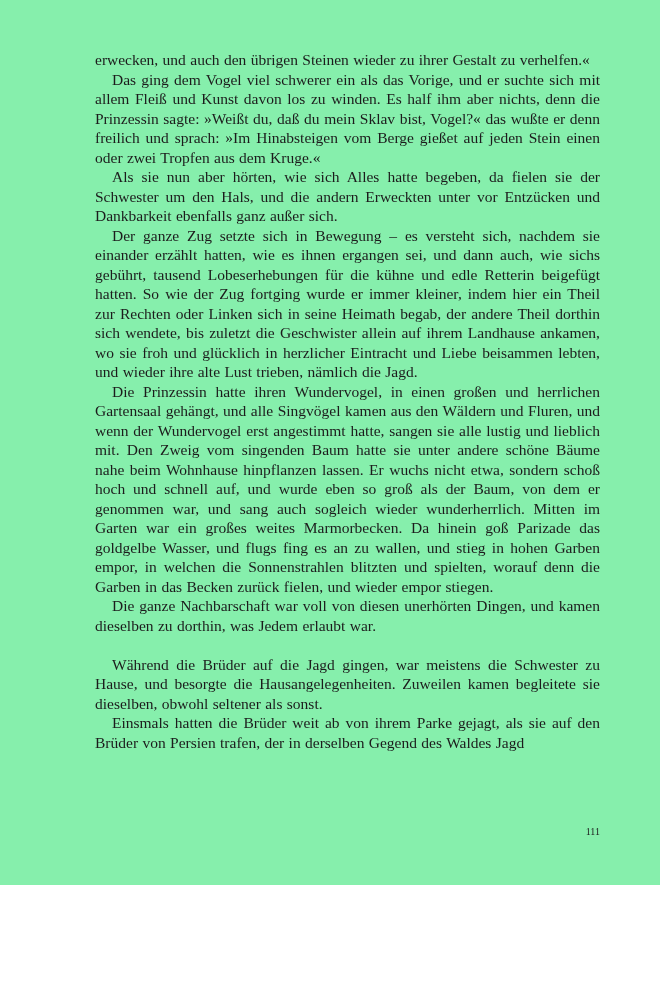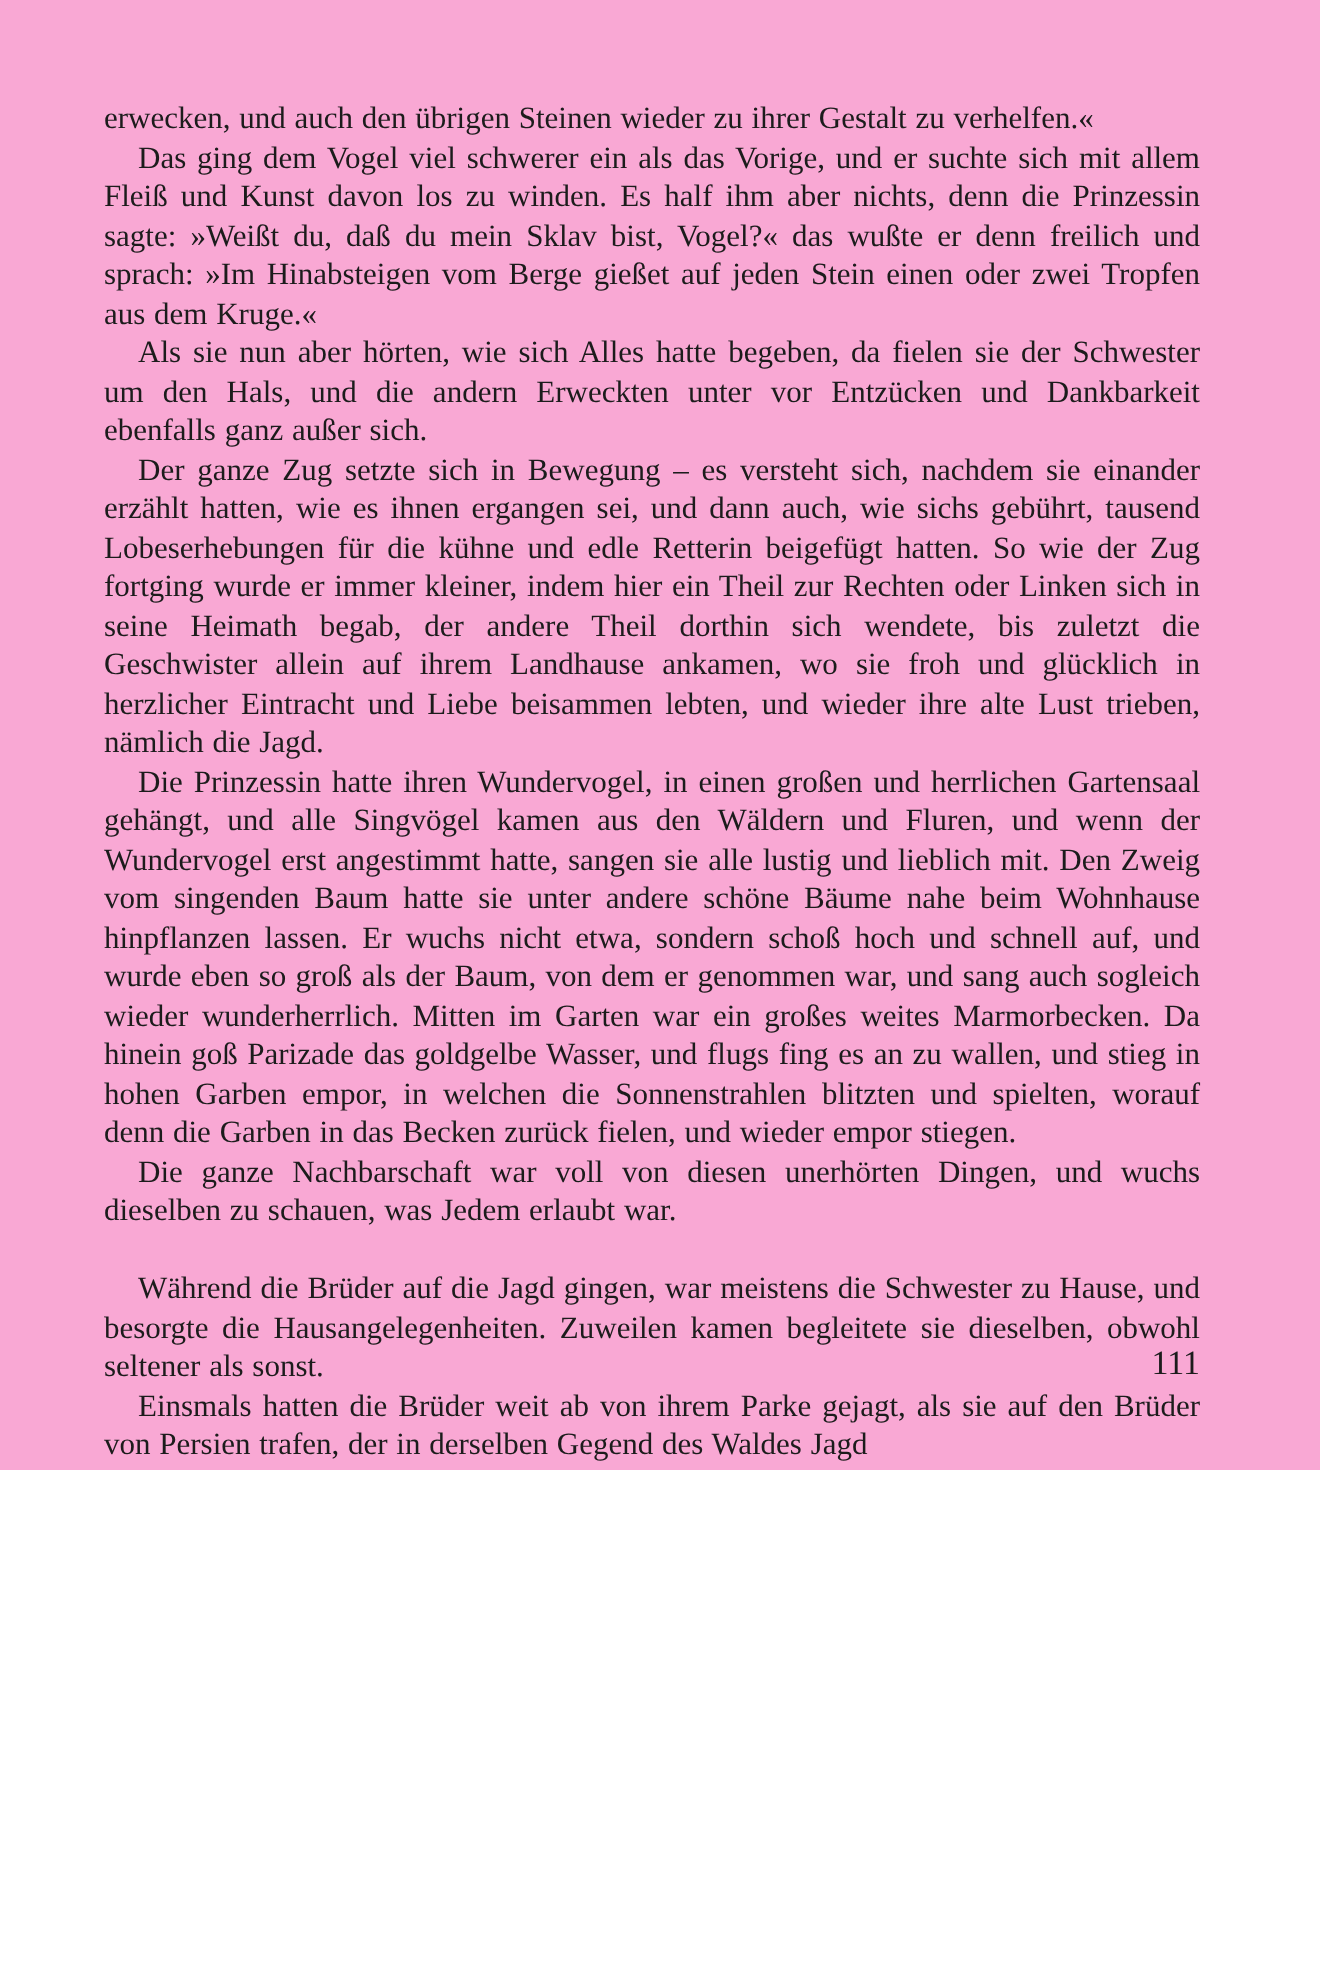--- a/index.html
+++ b/index.html
@@ -3,24 +3,24 @@
 <meta charset="utf-8">
 <style>
   html, body {
     margin: 0;
     padding: 0;
     background: #ffffff;
   }
   .page {
     position: relative;
     width: 660px;
-    height: 735px;
+    height: 885px;
     box-sizing: border-box;
-    background: #f9a8d4;
-    padding: 50px 60px 0 52px;
+    background: #86efac;
+    padding: 50px 60px 0 95px;
     font-family: "Liberation Serif", "DejaVu Serif", serif;
     font-size: 15.5px;
     line-height: 19.5px;
     color: #1c1c1c;
     overflow: hidden;
   }
   .text-block {
     text-align: justify;
   }
   .para {
@@ -31,34 +31,34 @@
   .para.no-indent {
     text-indent: 0;
   }
   .section-break {
     height: 19.5px;
   }
   .page-number {
     position: absolute;
     right: 60px;
     bottom: 44px;
-    font-size: 17px;
+    font-size: 10px;
     color: #1c1c1c;
     text-align: right;
   }
 </style>
 </head>
 <body>
 
 <div class="page">
   <div class="text-block">
     <p class="para no-indent">erwecken, und auch den übrigen Steinen wieder zu ihrer Gestalt zu verhelfen.«</p>
     <p class="para">Das ging dem Vogel viel schwerer ein als das Vorige, und er suchte sich mit allem Fleiß und Kunst davon los zu winden. Es half ihm aber nichts, denn die Prinzessin sagte: »Weißt du, daß du mein Sklav bist, Vogel?« das wußte er denn freilich und sprach: »Im Hinabsteigen vom Berge gießet auf jeden Stein einen oder zwei Tropfen aus dem Kruge.«</p>
     <p class="para">Als sie nun aber hörten, wie sich Alles hatte begeben, da fielen sie der Schwester um den Hals, und die andern Erweckten unter vor Entzücken und Dankbarkeit ebenfalls ganz außer sich.</p>
     <p class="para">Der ganze Zug setzte sich in Bewegung – es versteht sich, nachdem sie einander erzählt hatten, wie es ihnen ergangen sei, und dann auch, wie sichs gebührt, tausend Lobeserhebungen für die kühne und edle Retterin beigefügt hatten. So wie der Zug fortging wurde er immer kleiner, indem hier ein Theil zur Rechten oder Linken sich in seine Heimath begab, der andere Theil dorthin sich wendete, bis zuletzt die Geschwister allein auf ihrem Landhause ankamen, wo sie froh und glücklich in herzlicher Eintracht und Liebe beisammen lebten, und wieder ihre alte Lust trieben, nämlich die Jagd.</p>
     <p class="para">Die Prinzessin hatte ihren Wundervogel, in einen großen und herrlichen Gartensaal gehängt, und alle Singvögel kamen aus den Wäldern und Fluren, und wenn der Wundervogel erst angestimmt hatte, sangen sie alle lustig und lieblich mit. Den Zweig vom singenden Baum hatte sie unter andere schöne Bäume nahe beim Wohnhause hinpflanzen lassen. Er wuchs nicht etwa, sondern schoß hoch und schnell auf, und wurde eben so groß als der Baum, von dem er genommen war, und sang auch sogleich wieder wunderherrlich. Mitten im Garten war ein großes weites Marmorbecken. Da hinein goß Parizade das goldgelbe Wasser, und flugs fing es an zu wallen, und stieg in hohen Garben empor, in welchen die Sonnenstrahlen blitzten und spielten, worauf denn die Garben in das Becken zurück fielen, und wieder empor stiegen.</p>
-    <p class="para">Die ganze Nachbarschaft war voll von diesen unerhörten Dingen, und wuchs dieselben zu schauen, was Jedem erlaubt war.</p>
+    <p class="para">Die ganze Nachbarschaft war voll von diesen unerhörten Dingen, und kamen dieselben zu dorthin, was Jedem erlaubt war.</p>
     <div class="section-break"></div>
     <p class="para">Während die Brüder auf die Jagd gingen, war meistens die Schwester zu Hause, und besorgte die Hausangelegenheiten. Zuweilen kamen begleitete sie dieselben, obwohl seltener als sonst.</p>
     <p class="para">Einsmals hatten die Brüder weit ab von ihrem Parke gejagt, als sie auf den Brüder von Persien trafen, der in derselben Gegend des Waldes Jagd</p>
   </div>
   <div class="page-number">111</div>
 </div>
 
 </body></html>

